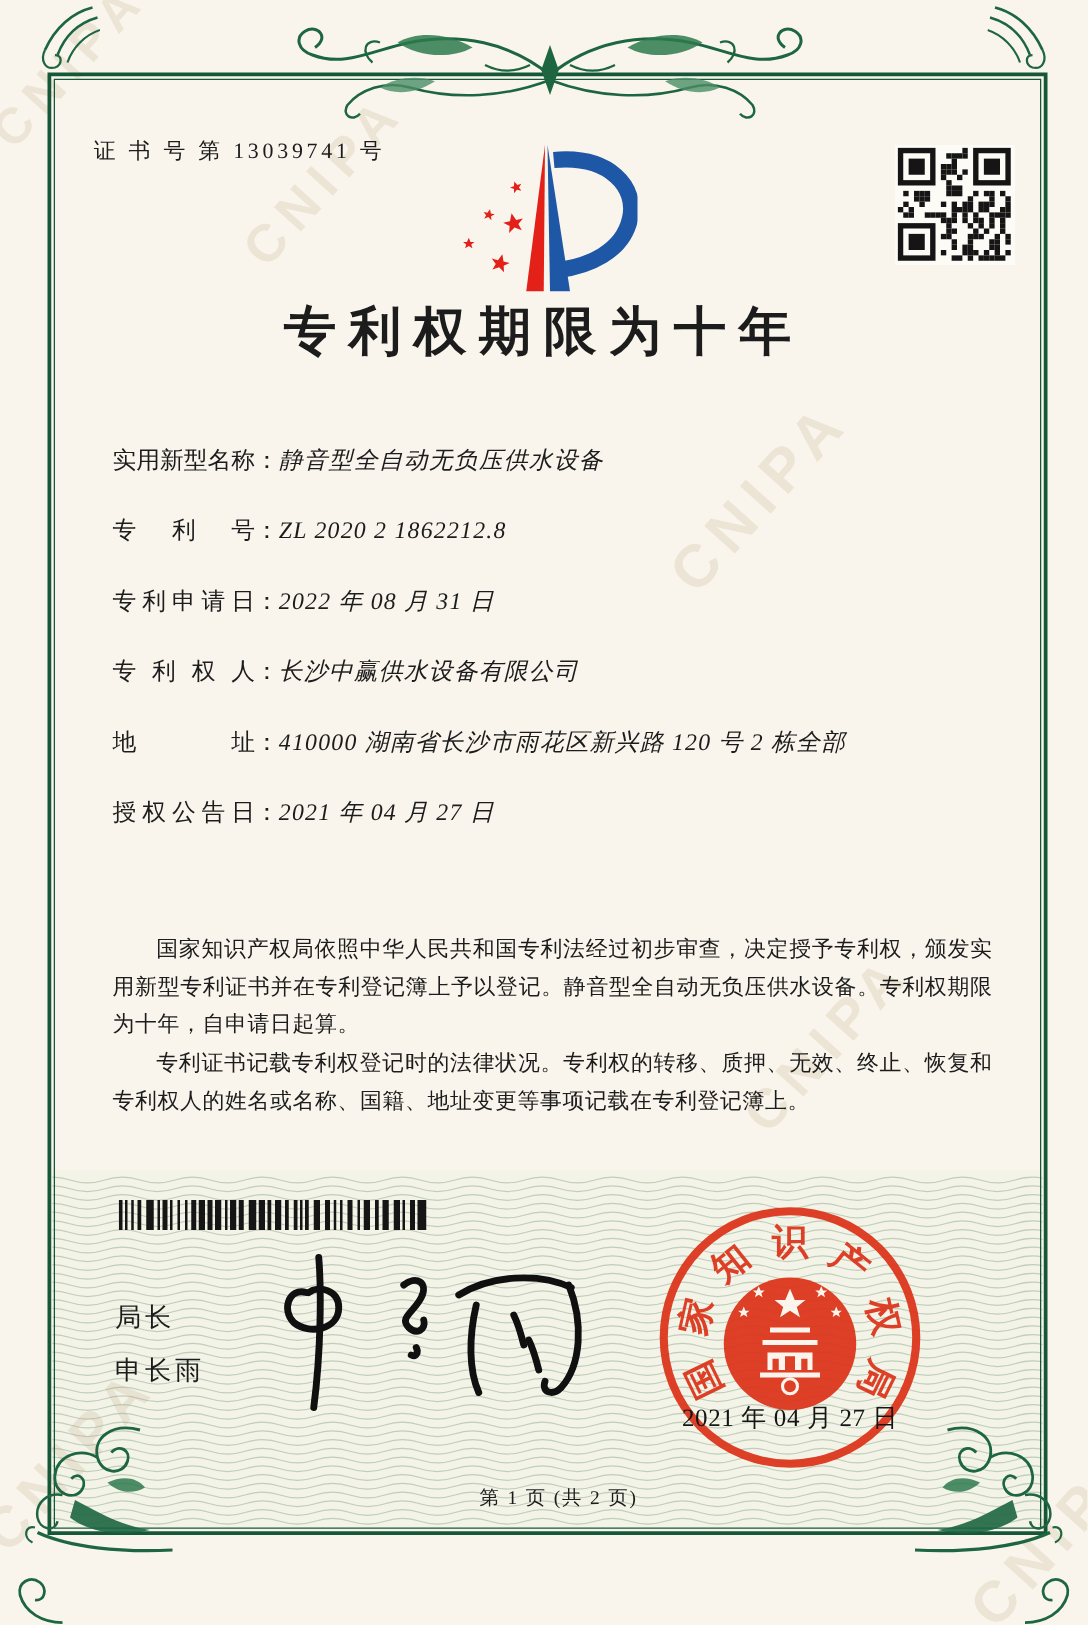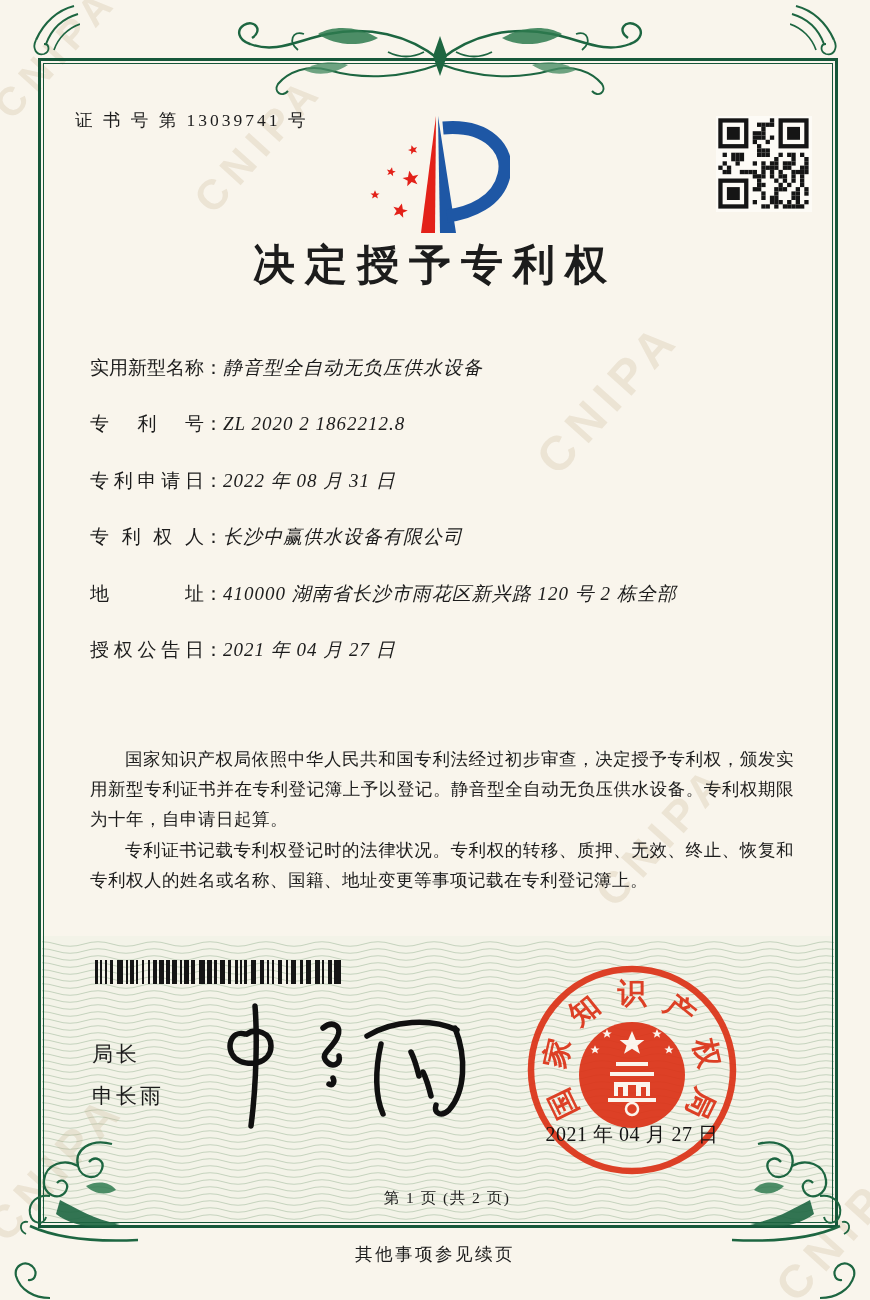--- a/index.html
+++ b/index.html
@@ -291,21 +291,21 @@
       <rect x="6.6" y="6.6" width="21.5" height="21.5" fill="#fdfbf6"></rect>
       <rect x="10.899999999999999" y="10.899999999999999" width="12.899999999999999" height="12.899999999999999" fill="#151515"></rect>
       <rect x="62.49999999999999" y="2.3" width="30.099999999999998" height="30.099999999999998" fill="#151515"></rect>
       <rect x="66.8" y="6.6" width="21.5" height="21.5" fill="#fdfbf6"></rect>
       <rect x="71.1" y="10.899999999999999" width="12.899999999999999" height="12.899999999999999" fill="#151515"></rect>
       <rect x="2.3" y="62.49999999999999" width="30.099999999999998" height="30.099999999999998" fill="#151515"></rect>
       <rect x="6.6" y="66.8" width="21.5" height="21.5" fill="#fdfbf6"></rect>
       <rect x="10.899999999999999" y="71.1" width="12.899999999999999" height="12.899999999999999" fill="#151515"></rect>
     </svg>
 
-  <div class="title">决定授予专利权</div>
+  <div class="title">专利权期限为十年</div>
 
   <div class="fields">
     <div class="frow">
       <span class="flabel">实用新型名称</span><span>：</span><span class="fvalue">静音型全自动无负压供水设备</span>
     </div>
     <div class="frow">
       <span class="flabel">专利号</span><span>：</span><span class="fvalue">ZL 2020 2 1862212.8</span>
     </div>
     <div class="frow">
       <span class="flabel">专利申请日</span><span>：</span><span class="fvalue">2022 年 08 月 31 日</span>
@@ -405,15 +405,14 @@
       <text x="59.891284380115046" y="57.87885994589725" transform="rotate(-38.666666666666686 59.891284380115046 47.87885994589725)" class="sealch">知</text>
       <text x="108" y="41" transform="rotate(0 108 31)" class="sealch">识</text>
       <text x="156.10871561988492" y="57.87885994589723" transform="rotate(38.66666666666666 156.10871561988492 47.87885994589723)" class="sealch">产</text>
       <text x="183.1259955741845" y="101.11554593753142" transform="rotate(77.33333333333331 183.1259955741845 91.11554593753142)" class="sealch">权</text>
       <text x="177.20714156503587" y="151.75457830275894" transform="rotate(116 177.20714156503587 141.75457830275894)" class="sealch">局</text>
     </svg>
   <div class="seal-date">2021 年 04 月 27 日</div>
 
   <div class="page-info">第 1 页 (共 2 页)</div>
 
-  <div class="footer-note">其他事项参见续页</div>
 
 </div>
 
 </body></html>

